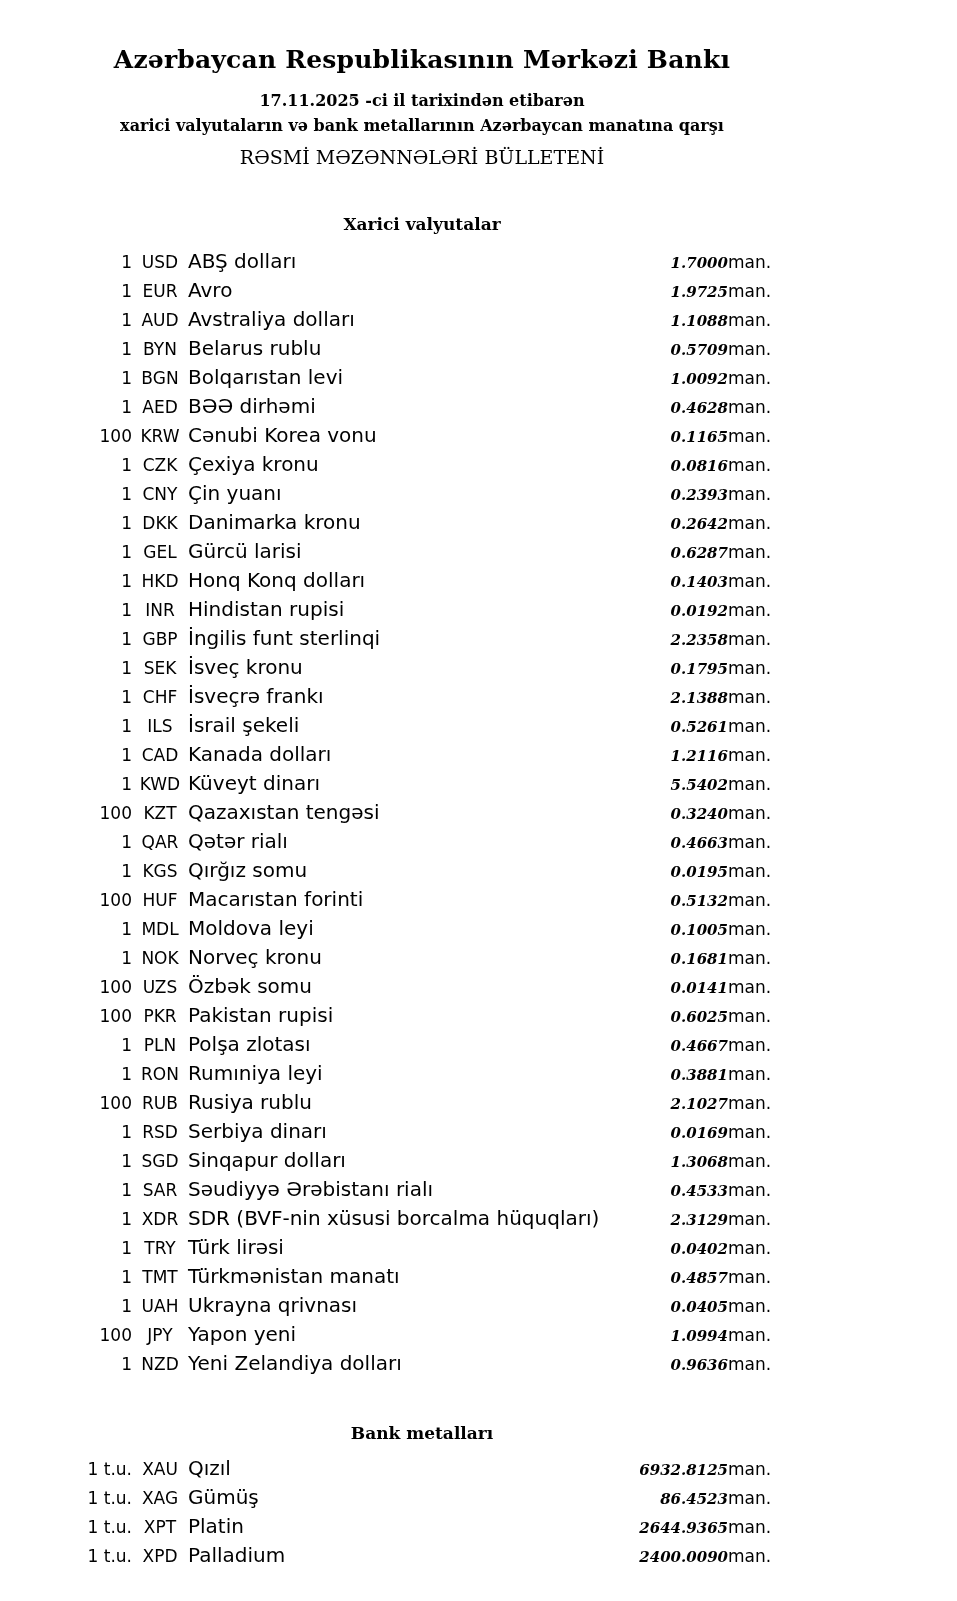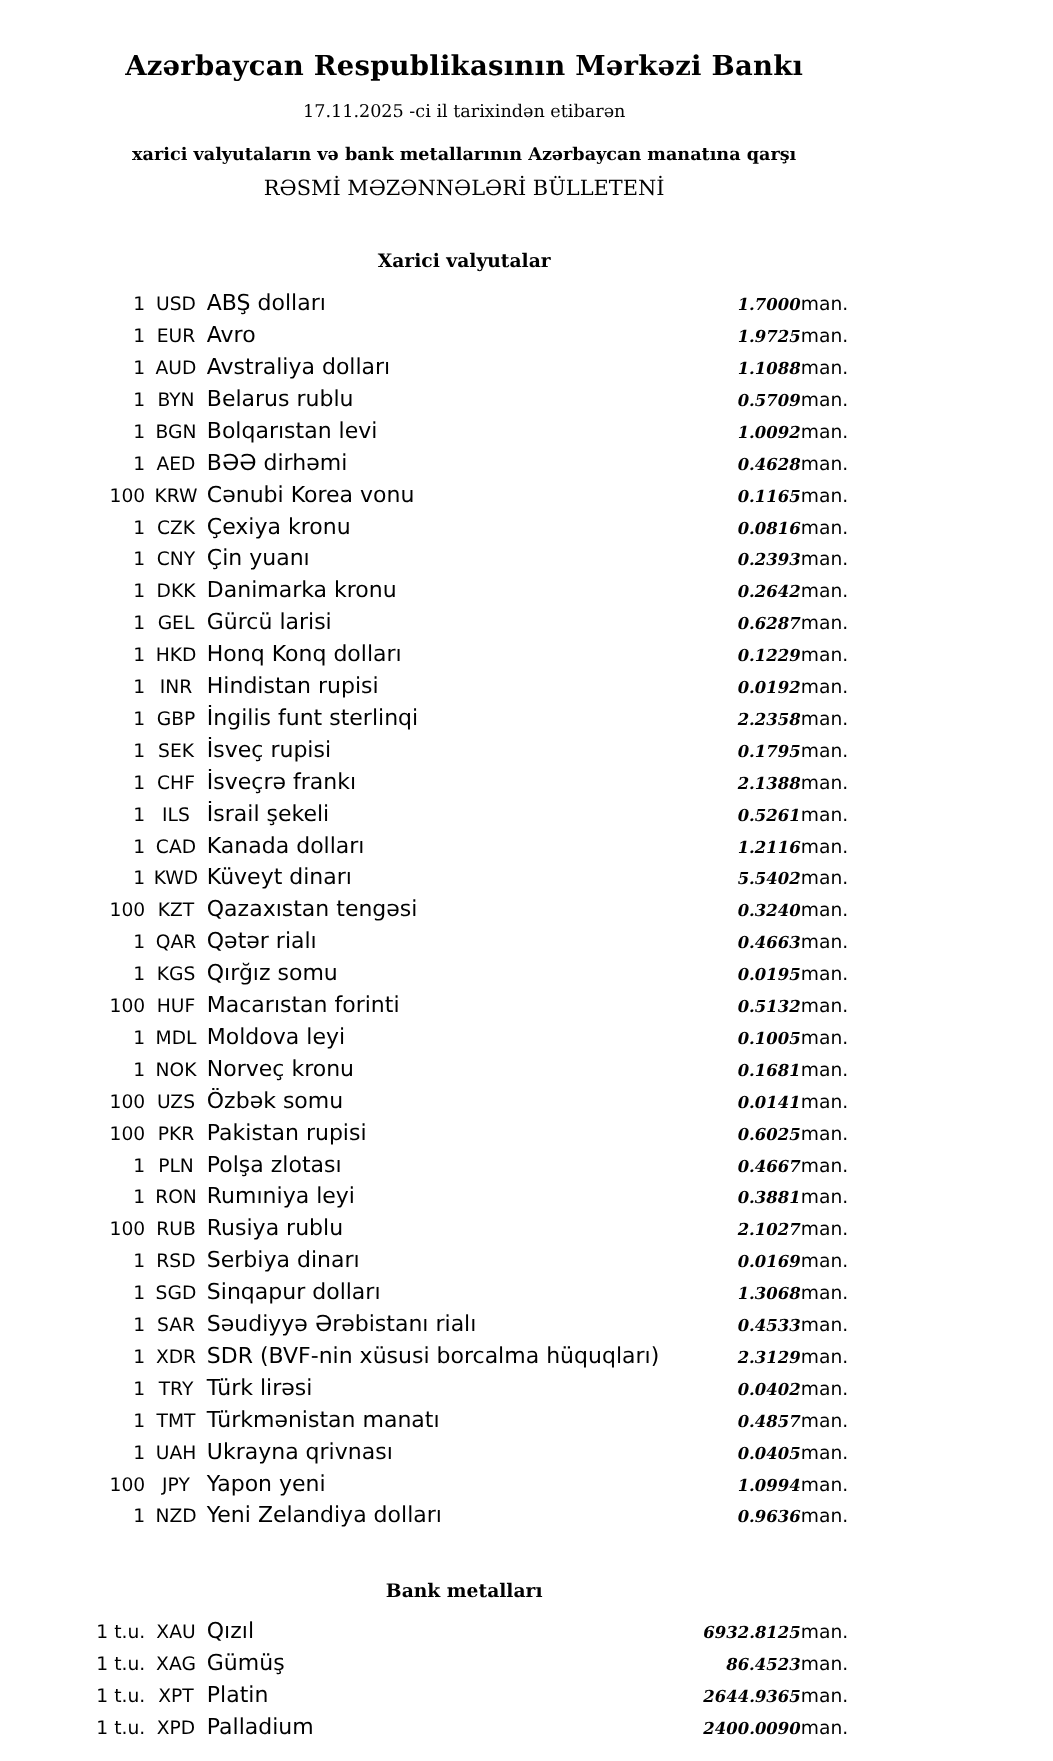--- a/index.html
+++ b/index.html
@@ -26,23 +26,23 @@
   }
   .bank-title {
     font-family: "DejaVu Serif", serif;
     font-weight: bold;
     font-size: 25px;
     letter-spacing: 0.2px;
     margin-bottom: 17px;
   }
   .date-line {
     font-family: "DejaVu Serif", serif;
-    font-weight: normal;
+    font-weight: bold;
     font-size: 16px;
-    margin-bottom: 20px;
+    margin-bottom: 6px;
   }
   .subtitle-line {
     font-family: "DejaVu Serif", serif;
     font-weight: bold;
     font-size: 16px;
     margin-bottom: 11px;
   }
   .bulletin-line {
     font-family: "DejaVu Serif", serif;
     font-size: 19px;
@@ -209,41 +209,41 @@
           <td class="qty">1</td>
           <td class="code">GEL</td>
           <td class="name">Gürcü larisi</td>
           <td class="value">0.6287</td>
           <td class="unit">man.</td>
         </tr>
         <tr>
           <td class="qty">1</td>
           <td class="code">HKD</td>
           <td class="name">Honq Konq dolları</td>
-          <td class="value">0.1229</td>
+          <td class="value">0.1403</td>
           <td class="unit">man.</td>
         </tr>
         <tr>
           <td class="qty">1</td>
           <td class="code">INR</td>
           <td class="name">Hindistan rupisi</td>
           <td class="value">0.0192</td>
           <td class="unit">man.</td>
         </tr>
         <tr>
           <td class="qty">1</td>
           <td class="code">GBP</td>
           <td class="name">İngilis funt sterlinqi</td>
           <td class="value">2.2358</td>
           <td class="unit">man.</td>
         </tr>
         <tr>
           <td class="qty">1</td>
           <td class="code">SEK</td>
-          <td class="name">İsveç rupisi</td>
+          <td class="name">İsveç kronu</td>
           <td class="value">0.1795</td>
           <td class="unit">man.</td>
         </tr>
         <tr>
           <td class="qty">1</td>
           <td class="code">CHF</td>
           <td class="name">İsveçrə frankı</td>
           <td class="value">2.1388</td>
           <td class="unit">man.</td>
         </tr>

